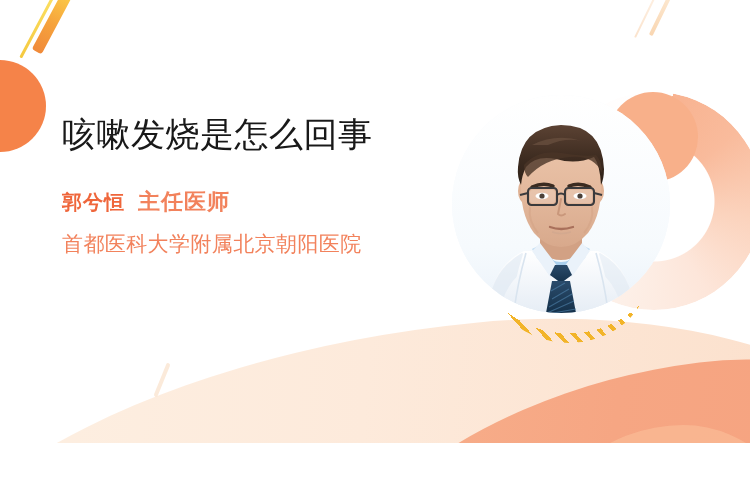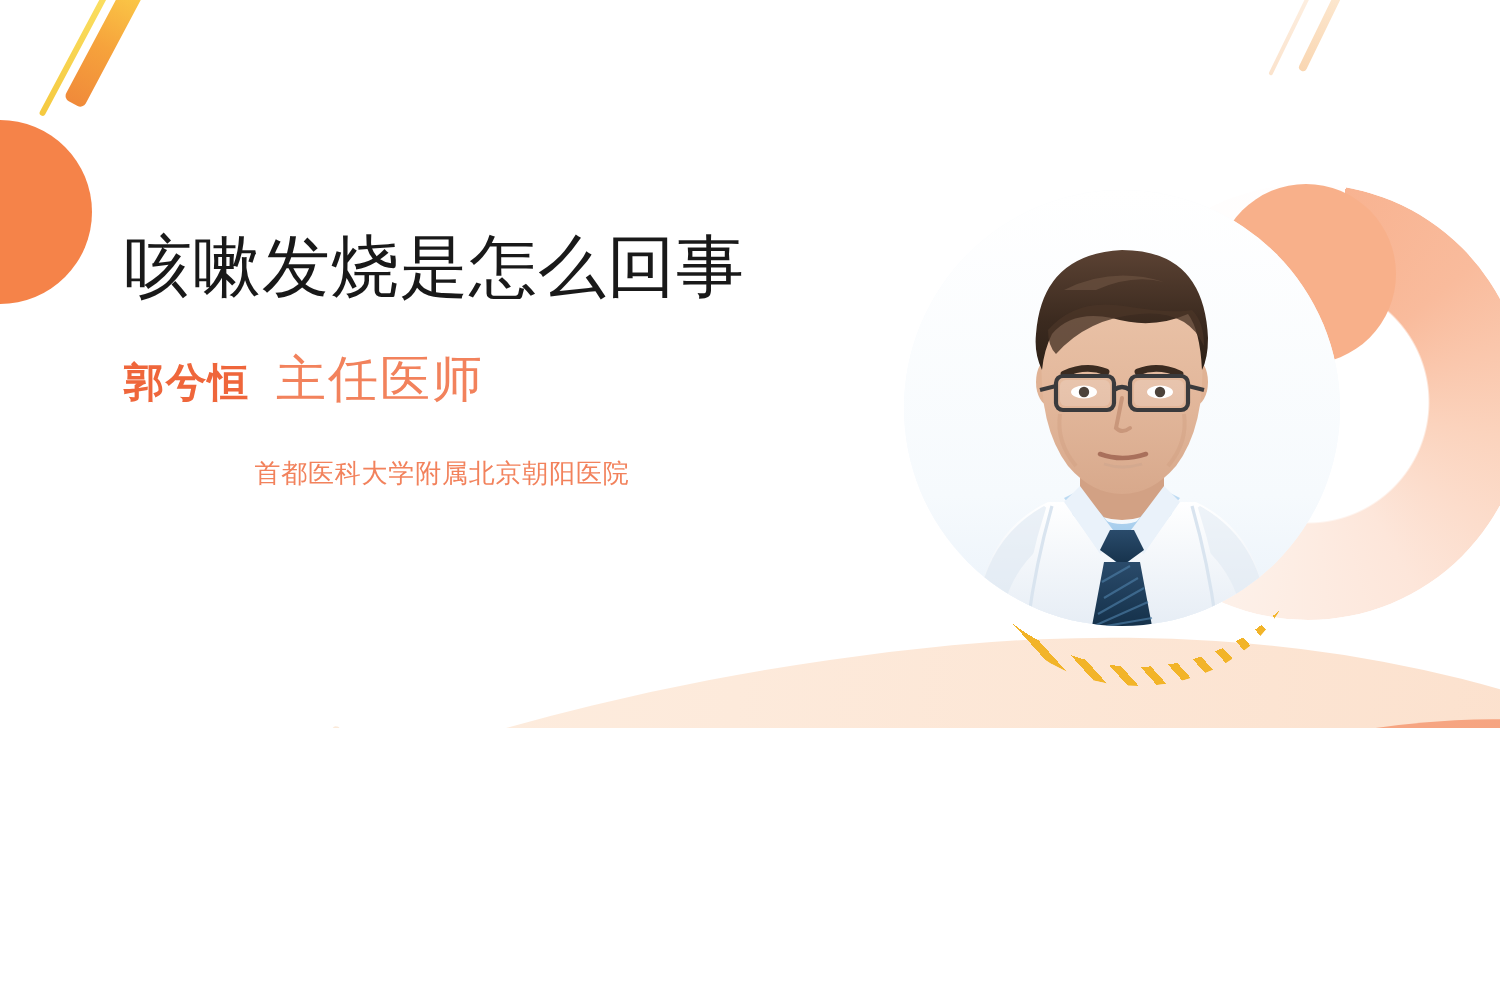--- a/index.html
+++ b/index.html
@@ -7,21 +7,21 @@
 
   html, body {
     width:750px; height:500px;
     overflow:hidden;
     background:#ffffff;
     font-family:"Liberation Sans","DejaVu Sans",sans-serif;
   }
 
   .card {
     position:relative;
-    width:750px; height:364px;
+    width:750px; height:443px;
     background:#ffffff;
     overflow:hidden;
   }
 
   
 
   .bg-layer { position:absolute; inset:0; overflow:hidden; pointer-events:none; }
 
   
   .wave-light {
@@ -164,46 +164,45 @@
   .headline {
     font-size:34px;
     line-height:1.32;
     color:#191919;
     font-weight:400;
     letter-spacing:.5px;
     width:340px;
   }
 
   .doctor-line {
-    margin-top:16px;
+    margin-top:30px;
     display:flex;
     align-items:baseline;
     gap:13px;
   }
   .doc-name {
     font-size:20px;
     font-weight:700;
     color:#ef663b;
     letter-spacing:1px;
   }
   .doc-title {
-    font-size:25px;
-    font-weight:400;
+    font-size:22px;
+    font-weight:700;
     color:#f2825c;
     letter-spacing:1px;
   }
 
   .affiliation {
-    margin-top:21px;
-    font-size:13px;
+    margin-top:11px;
+    font-size:21px;
     line-height:1.55;
     color:#f2825c;
     letter-spacing:.4px;
     max-width:318px;
-    text-align:center;
   }
   .affil-dept { display:block; }
 </style>
 </head>
 <body>
 
 <div class="card">
 
   <div class="bg-layer">
 

